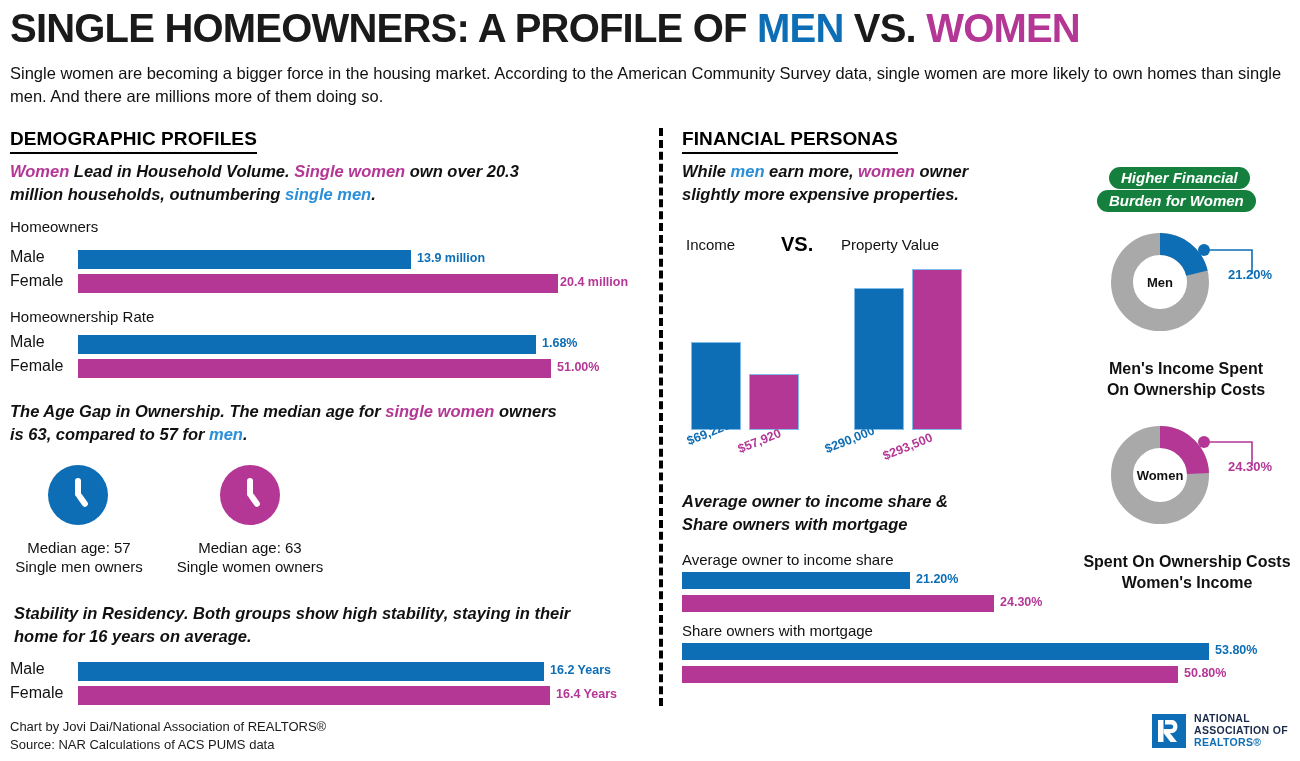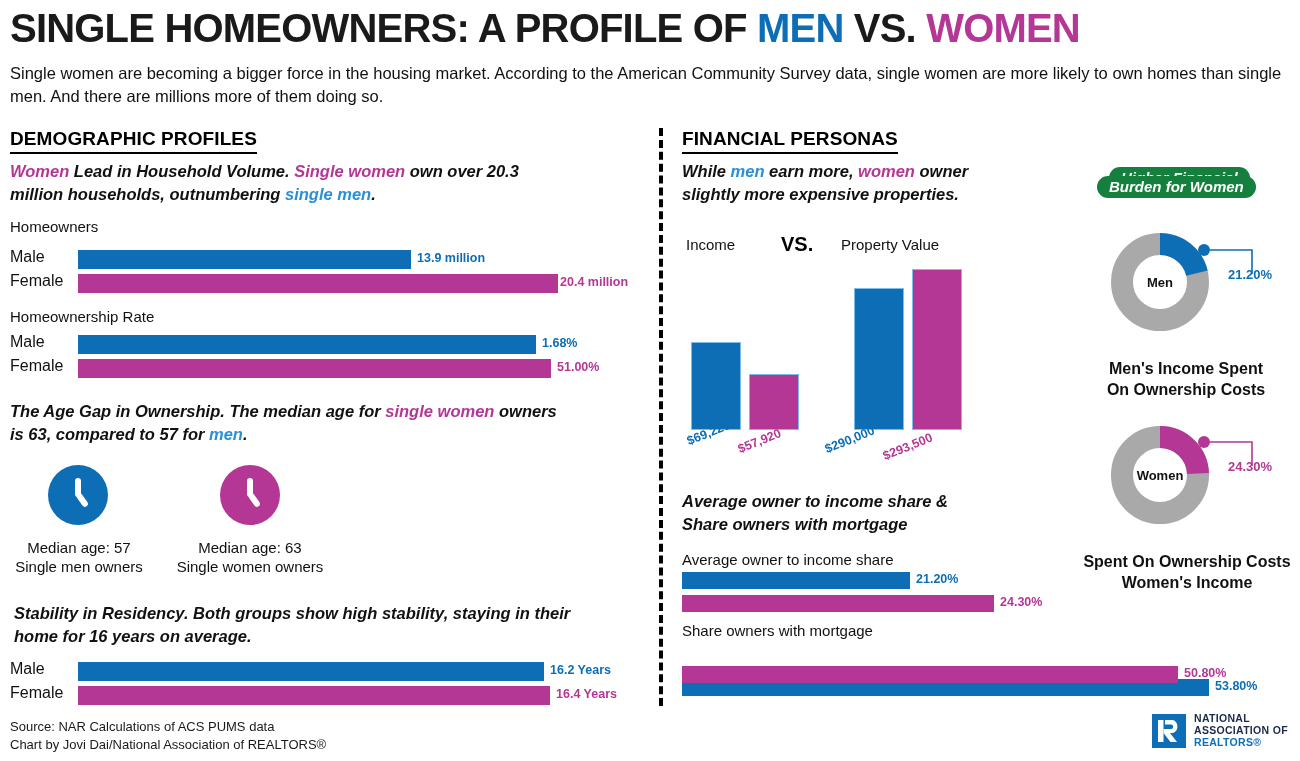--- a/index.html
+++ b/index.html
@@ -204,22 +204,22 @@
     <span class="val blue" style="left:540px;">16.2 Years</span>
   </div>
 
   <div class="row" style="left:10px;top:686px;width:630px;">
     <span class="cat">Female</span>
     <div class="bar mag" style="left:68px;width:472px;"></div>
     <span class="val mag" style="left:546px;">16.4 Years</span>
   </div>
 
   <div class="source">
+    <div>Chart by Jovi Dai/National Association of REALTORS®</div>
     <div>Source: NAR Calculations of ACS PUMS data</div>
-    <div>Chart by Jovi Dai/National Association of REALTORS®</div>
   </div>
 
   <div class="sec-head" style="left:682px;top:128px;">FINANCIAL PERSONAS</div>
 
   <div class="lede" style="left:682px;top:160px;width:330px;"><span>While </span><span class="blue">men</span><span> earn more, </span><span class="mag">women</span><span> owner slightly more expensive properties.</span></div>
 
   <div class="axis-lbl" style="left:686px;top:236px;">Income</div>
   <div class="vs" style="left:781px;top:233px;">VS.</div>
   <div class="axis-lbl" style="left:841px;top:236px;">Property Value</div>
 
@@ -247,32 +247,32 @@
     <span class="val blue" style="left:234px;top:0;">21.20%</span>
   </div>
 
   <div class="row" style="left:682px;top:595px;width:610px;height:17px;">
     <div class="bar mag" style="left:0;width:312px;height:17px;"></div>
     <span class="val mag" style="left:318px;top:0;">24.30%</span>
   </div>
 
   <div class="grp-label" style="left:682px;top:622px;">Share owners with mortgage</div>
 
-  <div class="row" style="left:682px;top:679px;width:610px;height:17px;">
+  <div class="row" style="left:682px;top:643px;width:610px;height:17px;">
     <div class="bar blue" style="left:0;width:527px;height:17px;"></div>
     <span class="val blue" style="left:533px;top:0;">53.80%</span>
   </div>
 
   <div class="row" style="left:682px;top:666px;width:610px;height:17px;">
     <div class="bar mag" style="left:0;width:496px;height:17px;"></div>
     <span class="val mag" style="left:502px;top:0;">50.80%</span>
   </div>
 
   <div class="badge" style="left:1109px;top:167px;">Higher Financial</div>
-  <div class="badge" style="left:1097px;top:176px;">Burden for Women</div>
+  <div class="badge" style="left:1097px;top:190px;">Burden for Women</div>
 
   <div class="donut-wrap" style="left:1110px;top:232px;width:100px;height:100px;">
     <svg width="100" height="100" viewBox="0 0 100 100">
       <circle cx="50" cy="50" r="38" fill="none" stroke="#a9a9a9" stroke-width="22"></circle>
       <circle cx="50" cy="50" r="38" fill="none" stroke="#0d6eb5" stroke-width="22" stroke-dasharray="50.6 188.1" transform="rotate(-90 50 50)"></circle>
     </svg>
     <div class="donut-lbl" style="top:43px;">Men</div>
   </div>
   <svg style="position:absolute;left:1196px;top:240px;" width="64" height="48">
     <circle cx="8" cy="10" r="6" fill="#0d6eb5"></circle>

